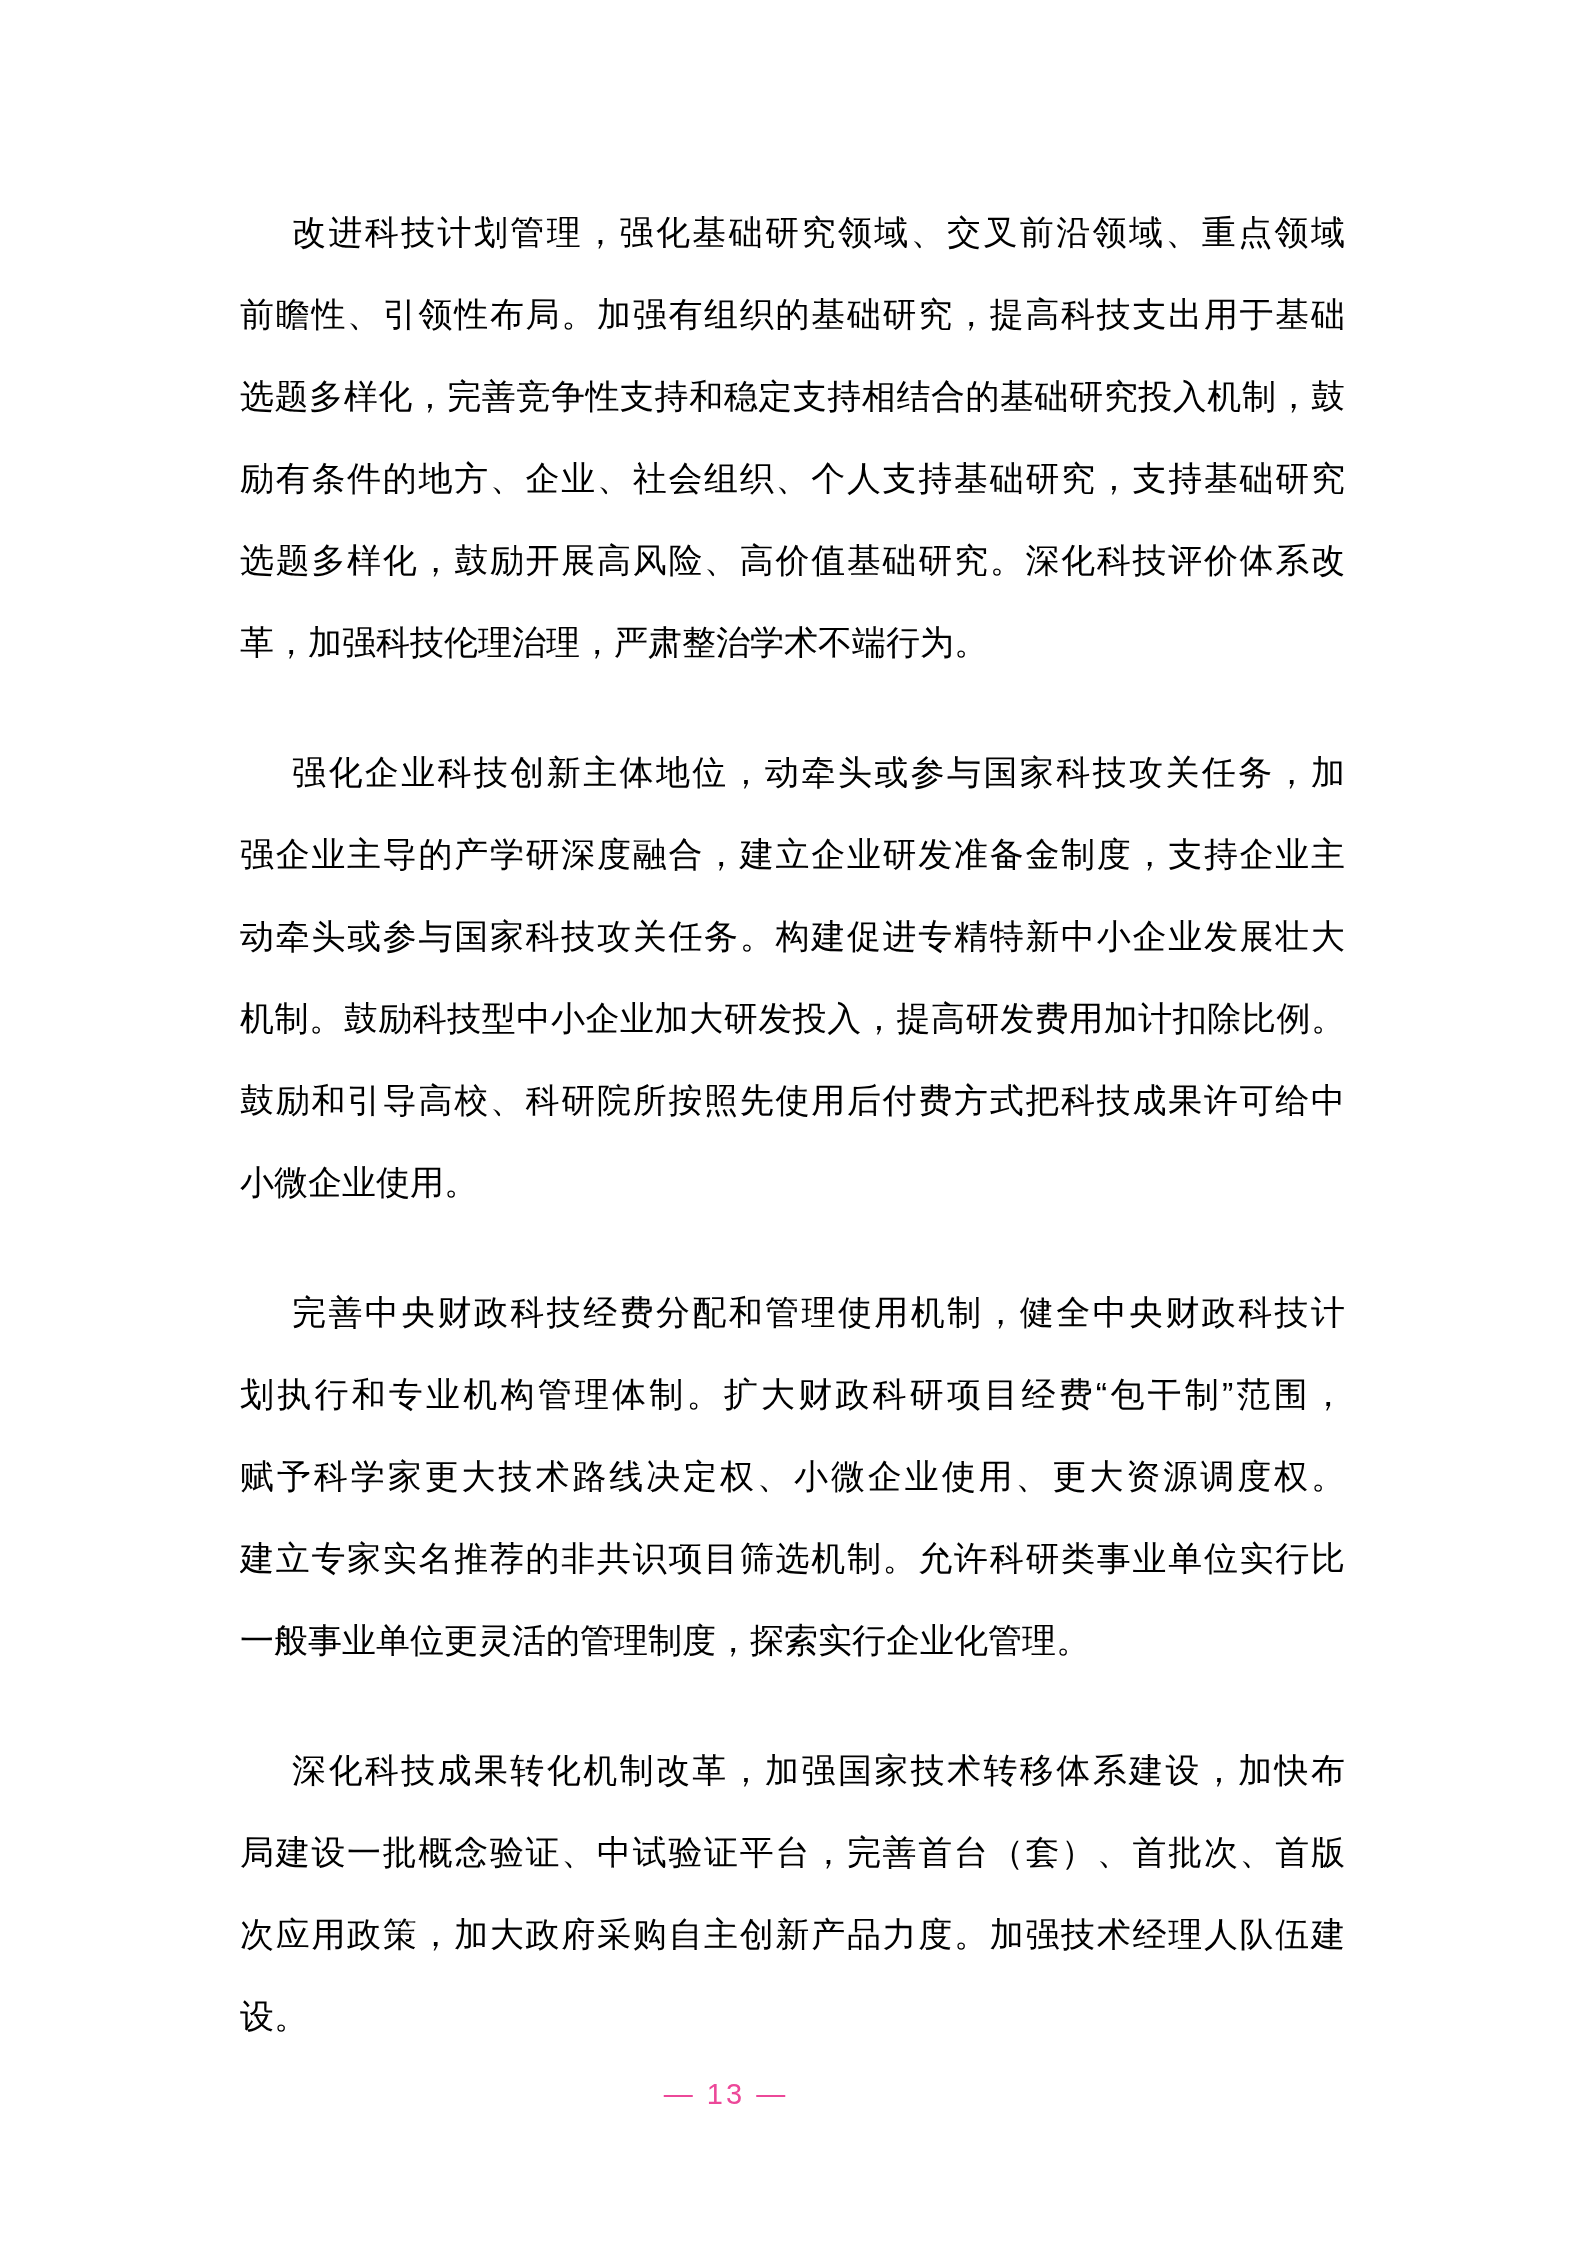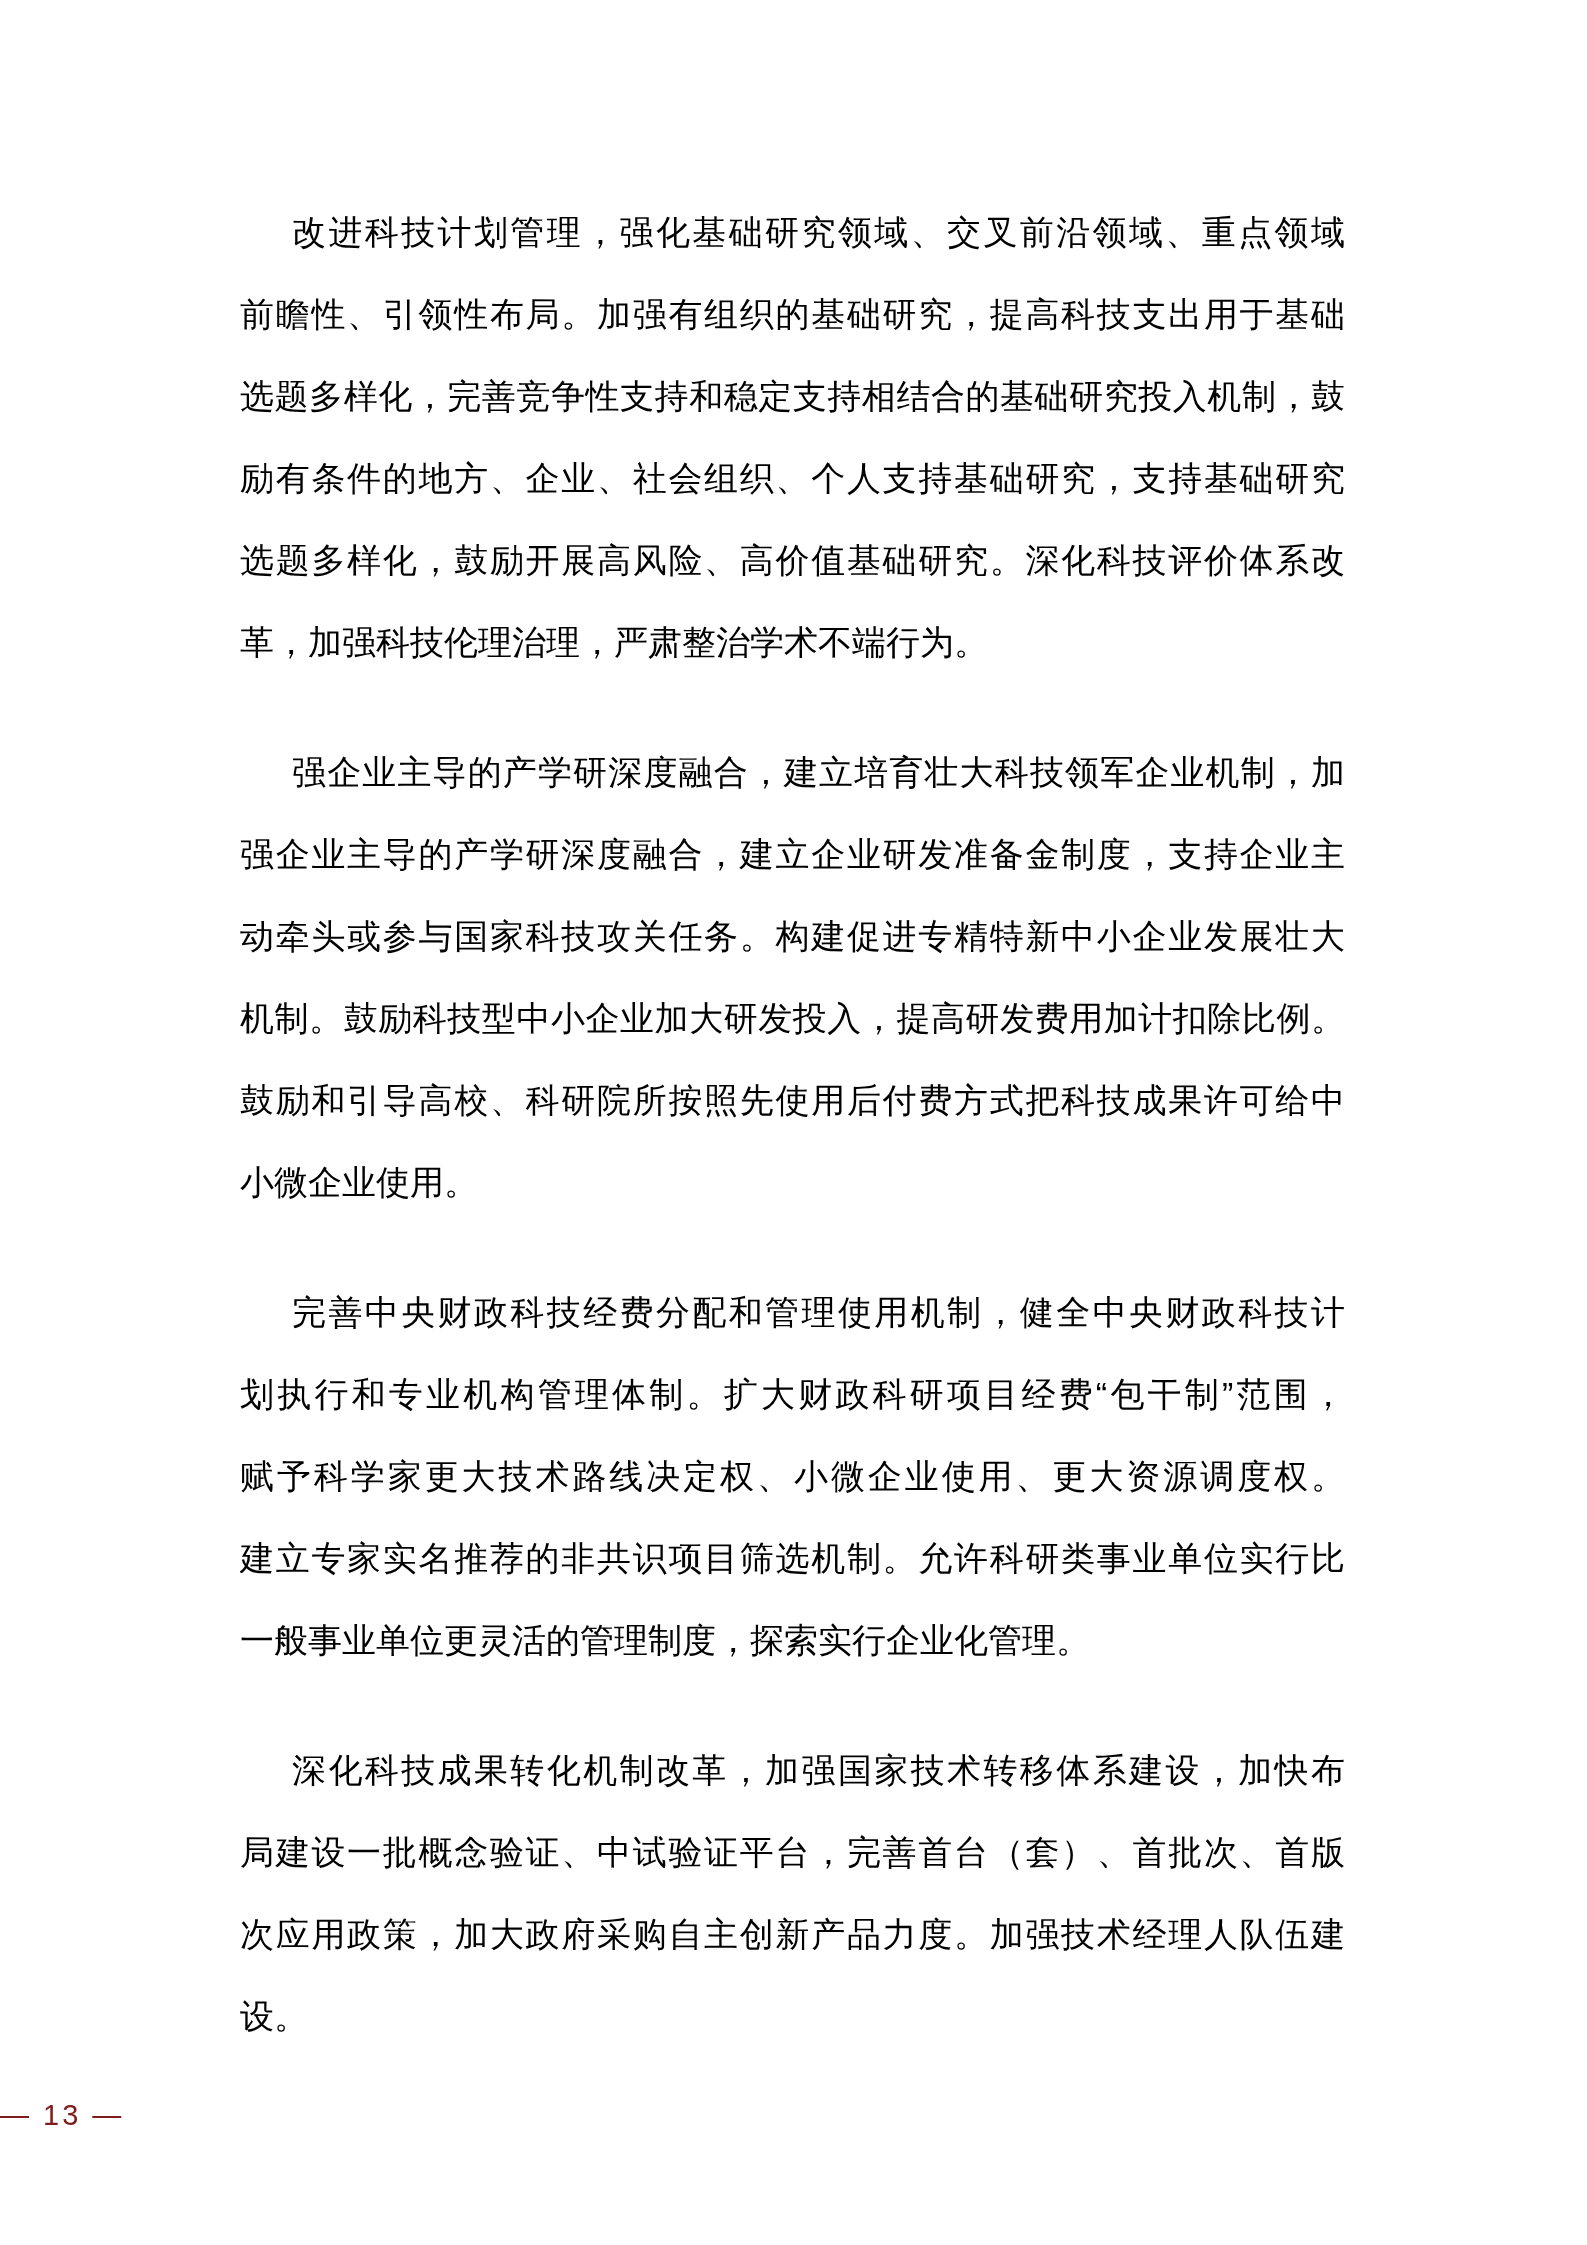--- a/index.html
+++ b/index.html
@@ -39,41 +39,41 @@
     text-align-last: left;
   }
   .paragraph .line:first-child {
     text-indent: 52px;
   }
   .footer {
     position: absolute;
     left: 0;
     right: 0;
     top: 2078px;
+    text-align: center;
     font-size: 29px;
     letter-spacing: 3px;
-    color: #7f1d1d;
-    margin-top: 21px;
+    color: #ec4899;
   }
 </style>
 </head>
 <body>
 
 <div class="page">
   <div class="doc-body">
       <div class="paragraph">
         <div class="line">改进科技计划管理，强化基础研究领域、交叉前沿领域、重点领域</div>
         <div class="line">前瞻性、引领性布局。加强有组织的基础研究，提高科技支出用于基础</div>
         <div class="line">选题多样化，完善竞争性支持和稳定支持相结合的基础研究投入机制，鼓</div>
         <div class="line">励有条件的地方、企业、社会组织、个人支持基础研究，支持基础研究</div>
         <div class="line">选题多样化，鼓励开展高风险、高价值基础研究。深化科技评价体系改</div>
         <div class="line last">革，加强科技伦理治理，严肃整治学术不端行为。</div>
       </div>
       <div class="paragraph">
-        <div class="line">强企业主导的产学研深度融合，建立培育壮大科技领军企业机制，加</div>
+        <div class="line">强化企业科技创新主体地位，动牵头或参与国家科技攻关任务，加</div>
         <div class="line">强企业主导的产学研深度融合，建立企业研发准备金制度，支持企业主</div>
         <div class="line">动牵头或参与国家科技攻关任务。构建促进专精特新中小企业发展壮大</div>
         <div class="line">机制。鼓励科技型中小企业加大研发投入，提高研发费用加计扣除比例。</div>
         <div class="line">鼓励和引导高校、科研院所按照先使用后付费方式把科技成果许可给中</div>
         <div class="line last">小微企业使用。</div>
       </div>
       <div class="paragraph">
         <div class="line">完善中央财政科技经费分配和管理使用机制，健全中央财政科技计</div>
         <div class="line">划执行和专业机构管理体制。扩大财政科研项目经费“包干制”范围，</div>
         <div class="line">赋予科学家更大技术路线决定权、小微企业使用、更大资源调度权。</div>

